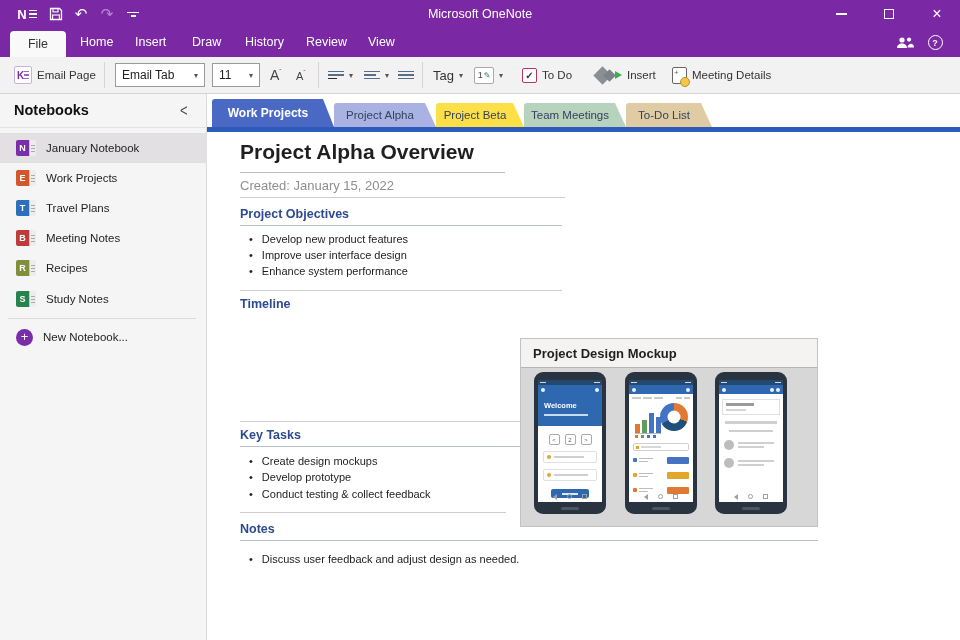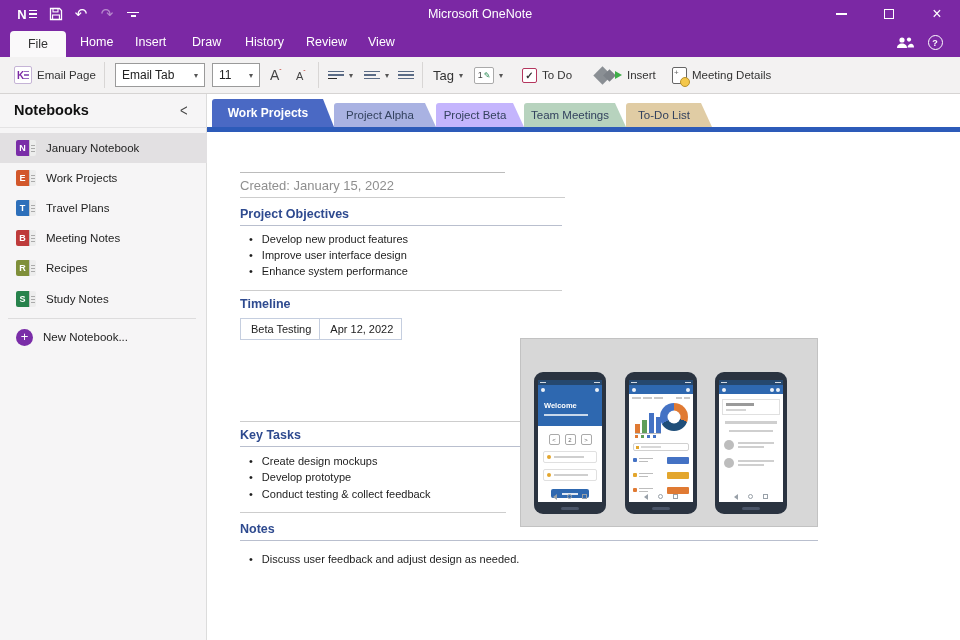--- a/index.html
+++ b/index.html
@@ -387,31 +387,32 @@
   </div>
 
   <div id="canvas">
 
     <div class="tab active" style="left: 5px; top: 5px; width: 122px; height: 28px; background: rgb(74, 105, 196);">
         <span>Work Projects</span>
       </div>
     <div class="tab" style="left: 127px; top: 9px; width: 102px; height: 24px; background: rgb(169, 178, 226);">
         <span>Project Alpha</span>
       </div>
-    <div class="tab" style="left: 229px; top: 9px; width: 88px; height: 24px; background: #c4b5fd;">
+    <div class="tab" style="left: 229px; top: 9px; width: 88px; height: 24px; background: #fde047;">
         <span>Project Beta</span>
       </div>
     <div class="tab" style="left: 317px; top: 9px; width: 102px; height: 24px; background: rgb(183, 211, 190);">
         <span>Team Meetings</span>
       </div>
     <div class="tab" style="left: 419px; top: 9px; width: 86px; height: 24px; background: rgb(224, 204, 164);">
         <span>To-Do List</span>
       </div>
     <div class="tab-bar"></div>
 
+    <div class="pg-title">Project Alpha Overview</div>
     <div class="pg-title-line"></div>
     <div class="pg-created">Created: January 15, 2022</div>
     <div class="hr" style="left:33px; top:103px; width:325px;"></div>
 
     <div class="sec-h" style="left:33px; top:113px;">Project Objectives</div>
     <div class="sec-line" style="left:33px; top:131px; width:322px;"></div>
     <div class="bullet-row" style="left:42px; top:139px;">
       <span class="bullet-dot">•</span>
         <span>Develop new product features</span>
       </div>
@@ -421,24 +422,20 @@
       </div>
     <div class="bullet-row" style="left:42px; top:171px;">
       <span class="bullet-dot">•</span>
         <span>Enhance system performance</span>
       </div>
 
     <div class="hr" style="left:33px; top:196px; width:322px;"></div>
     <div class="sec-h" style="left:33px; top:203px;">Timeline</div>
     <table class="tl">
       <tbody>
-      <tr>
-        <td>Beta Testing</td>
-            <td>Apr 12, 2022</td>
-      </tr>
     </tbody>
       </table>
 
     <div class="hr" style="left:33px; top:327px; width:322px;"></div>
     <div class="sec-h" style="left:33px; top:334px;">Key Tasks</div>
     <div class="sec-line" style="left:33px; top:352px; width:322px;"></div>
     <div class="bullet-row" style="left:42px; top:361px;">
       <span class="bullet-dot">•</span>
         <span>Create design mockups</span>
       </div>
@@ -453,20 +450,23 @@
 
     <div class="hr" style="left:33px; top:418px; width:266px;"></div>
     <div class="sec-h" style="left:33px; top:428px;">Notes</div>
     <div class="sec-line" style="left:33px; top:446px; width:578px;"></div>
     <div class="bullet-row" style="left:42px; top:459px;">
       <span class="bullet-dot">•</span>
         <span>Discuss user feedback and adjust design as needed.</span>
       </div>
 
     <div id="mockup">
+      <div class="mk-header">
+          <span>Project Design Mockup</span>
+        </div>
 
       <div class="phone" style="left:13px;">
         <div class="screen">
           <div class="ph-status">
               <i></i>
               <i></i>
             </div>
           <div class="ph-appbar">
               <i></i>
               <i></i>

